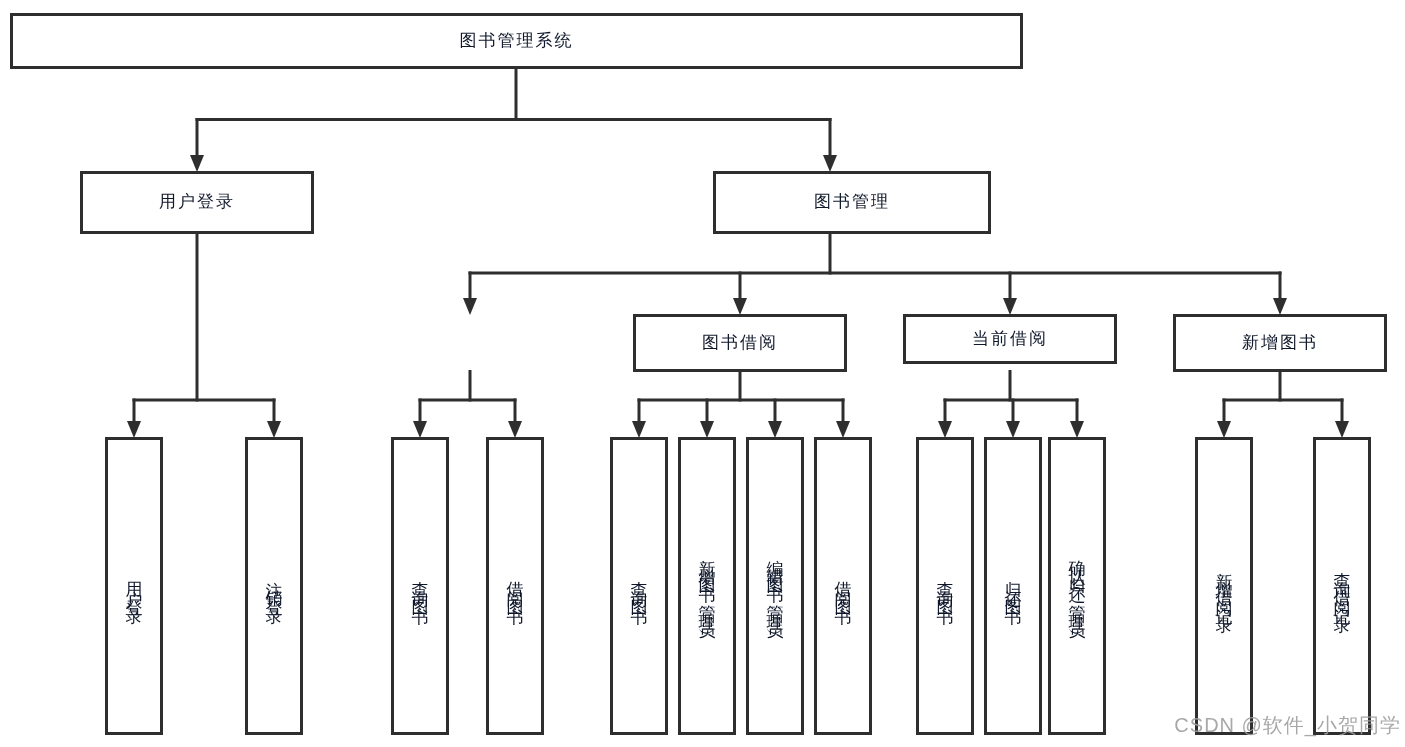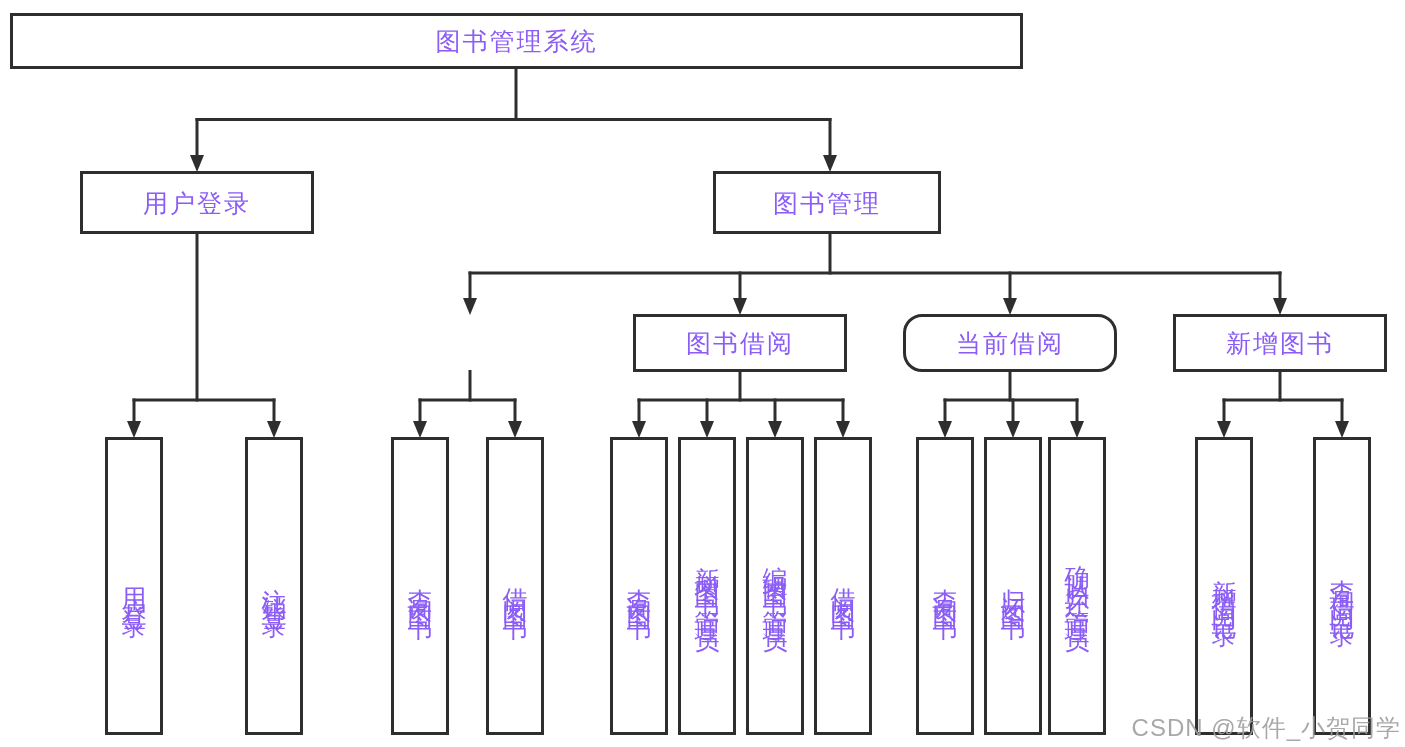--- a/index.html
+++ b/index.html
@@ -16,38 +16,38 @@
     position: absolute;
     box-sizing: border-box;
     background: #ffffff;
     border: 3px solid #2e2e2e;
     display: flex;
     align-items: center;
     justify-content: center;
     z-index: 2;
   }
   .lbl {
-    font-size: 25px;
-    color: #8b5cf6;
+    font-size: 17px;
+    color: #0f172a;
     letter-spacing: 2px;
     white-space: nowrap;
     line-height: 1.2;
   }
   .leaf .lbl {
     writing-mode: vertical-rl;
     text-orientation: mixed;
     letter-spacing: 9px;
     line-height: 1;
   }
   .watermark {
     position: absolute;
     top: 712px;
     right: 4px;
     z-index: 5;
-    font-size: 24px;
+    font-size: 20px;
     color: rgba(158, 158, 158, 0.9);
     letter-spacing: 1px;
     white-space: nowrap;
     margin-left: 44px;
   }
 </style>
 </head>
 <body>
 
 <div class="canvas">
@@ -130,28 +130,28 @@
     </g>
   </svg>
 
   <div class="node" style="left:10px; top:13px; width:1013px; height:56px;">
     <span class="lbl">图书管理系统</span>
   </div>
 
   <div class="node" style="left:80px; top:171px; width:234px; height:63px;">
     <span class="lbl">用户登录</span>
   </div>
-  <div class="node" style="left:713px; top:171px; width:228px; height:63px;">
+  <div class="node" style="left:713px; top:171px; width:278px; height:63px;">
     <span class="lbl">图书管理</span>
   </div>
 
   <div class="node" style="left:633px; top:314px; width:214px; height:58px;">
     <span class="lbl">图书借阅</span>
   </div>
-  <div class="node" style="left:903px; top:314px; width:214px; height:58px;border-radius:19px;">
+  <div class="node" style="left:903px; top:314px; width:214px; height:50px;">
     <span class="lbl">当前借阅</span>
   </div>
   <div class="node" style="left:1173px; top:314px; width:214px; height:58px;">
     <span class="lbl">新增图书</span>
   </div>
 
   <div class="node leaf" style="left:105px; top:437px; width:58px; height:298px;">
     <span class="lbl">用户登录</span>
   </div>
   <div class="node leaf" style="left:245px; top:437px; width:58px; height:298px;">

